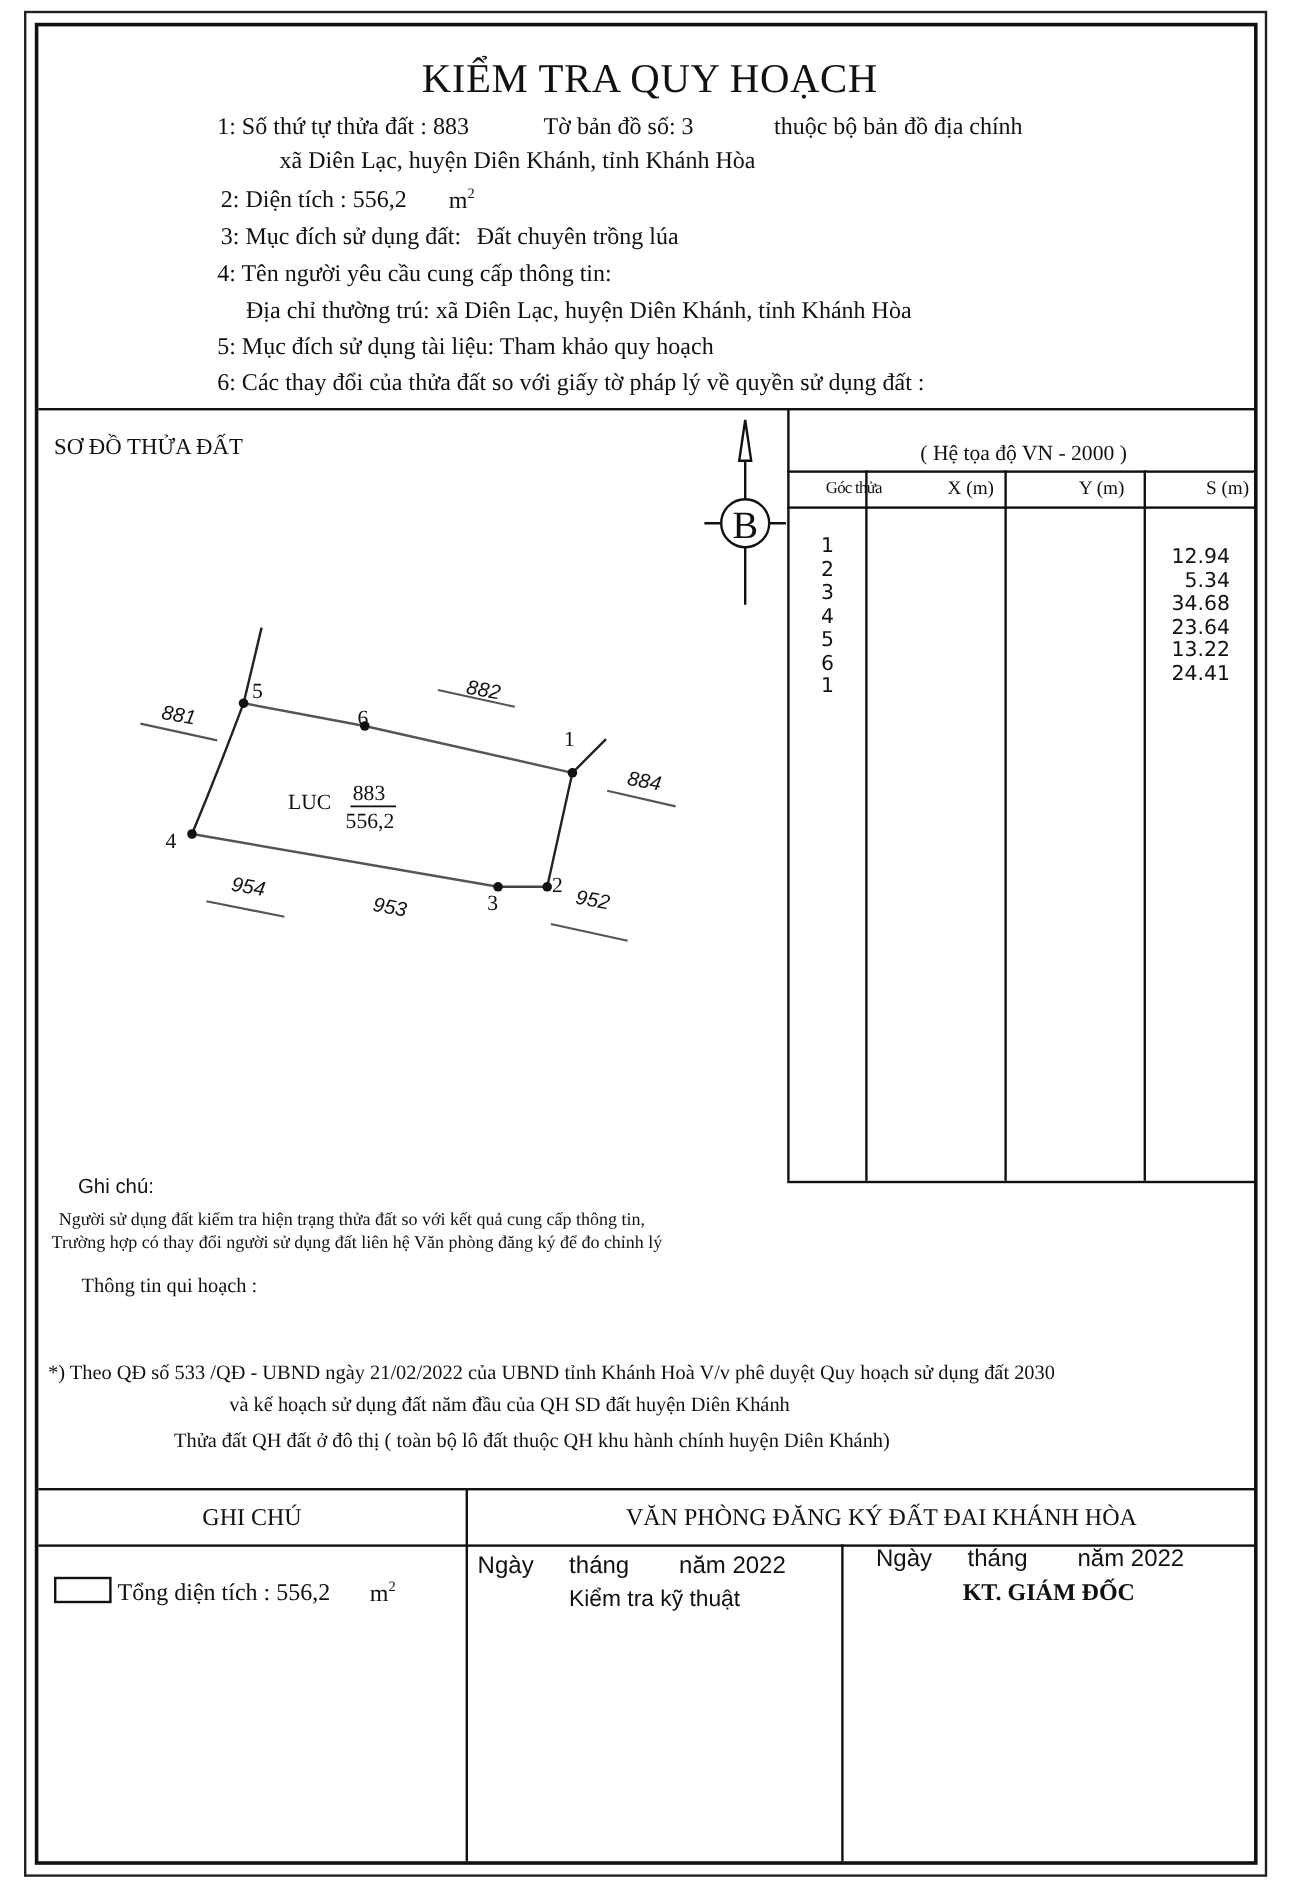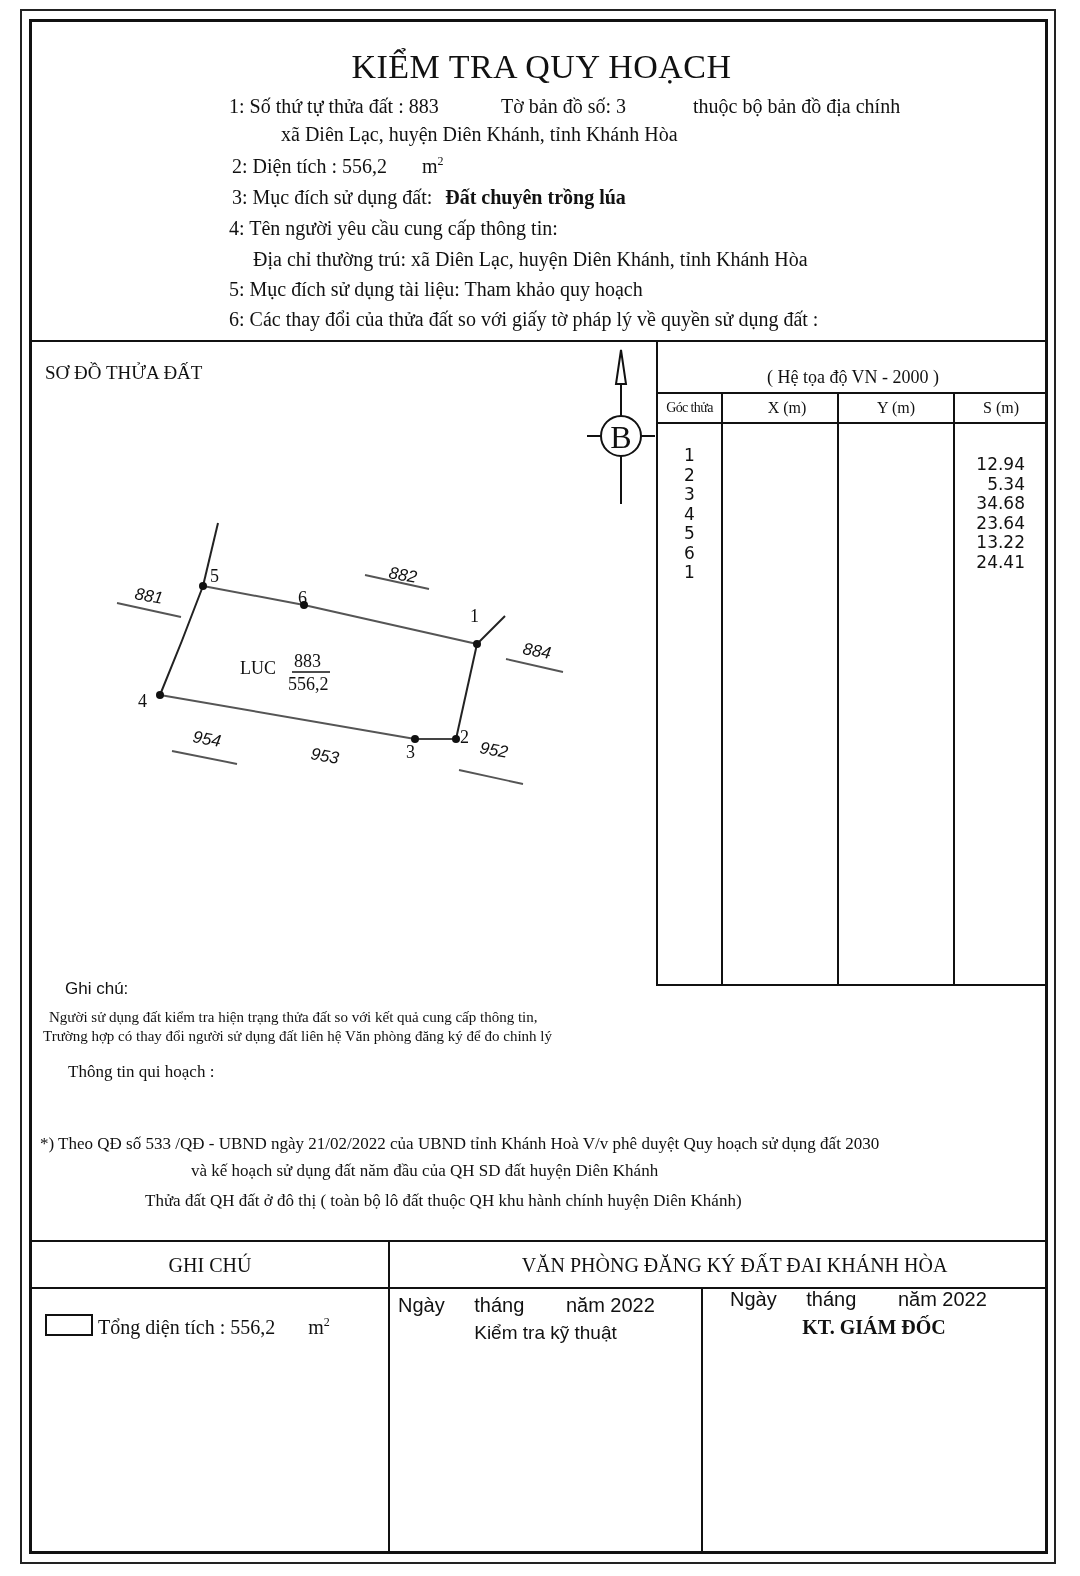--- a/index.html
+++ b/index.html
@@ -6,24 +6,24 @@
   body { width: 1080px; height: 1576px; position: relative; overflow: hidden;
          font-family: "Liberation Serif", "DejaVu Serif", serif; color: #111; }
   .outer { position: absolute; left: 20px; top: 9px; width: 1036px; height: 1555px;
            border: 2px solid #222; box-sizing: border-box; }
   .inner { position: absolute; left: 29px; top: 19px; width: 1019px; height: 1535px;
            border: 3px solid #111; box-sizing: border-box; }
   .abs { position: absolute; white-space: nowrap; }
   .hline { position: absolute; height: 0; border-top: 2px solid #111; }
   .vline { position: absolute; width: 0; border-left: 2px solid #111; }
   .title { left: 0; width: 1019px; top: 26px; text-align: center; font-size: 34px; letter-spacing: 0.5px; }
-  .info { font-size: 20px; margin-left: 48px; }
+  .info { font-size: 20px; }
   .sans { font-family: "Liberation Sans", "DejaVu Sans", sans-serif; }
   .tbl-title { font-size: 20px; text-align: center; }
-  .th { font-size: 16px; text-align: center; }
+  .th { font-size: 16px; text-align: center; padding-left: 22px; }
   .col-num { font-family: "DejaVu Sans", "Liberation Sans", sans-serif; font-size: 17px; line-height: 19.5px; }
   .note { font-size: 15px; }
   .foot { font-size: 20px; }
 </style>
 </head>
 <body>
 
 <div class="outer"></div>
 
 <div class="inner">
@@ -35,21 +35,21 @@
   </div>
   <div class="abs info" style="left:421px; top:73px;">Tờ bản đồ số: 3</div>
   <div class="abs info" style="left:613px; top:73px;">thuộc bộ bản đồ địa chính</div>
   <div class="abs info" style="left:201px; top:101px;">xã Diên Lạc, huyện Diên Khánh, tỉnh Khánh Hòa</div>
   <div class="abs info" style="left:152px; top:132px;">
     <span>2: Diện tích : 556,2</span>
     <span style="margin-left:30px;">m</span><sup style="font-size:12px;">2</sup>
   </div>
   <div class="abs info" style="left:152px; top:164px;">
     <span>3: Mục đích sử dụng đất:</span>
-    <span style="margin-left:8px;font-weight:bold;">Đất chuyên trồng lúa</span>
+    <span style="margin-left:8px;">Đất chuyên trồng lúa</span>
   </div>
   <div class="abs info" style="left:149px; top:195px;">4: Tên người yêu cầu cung cấp thông tin:</div>
   <div class="abs info" style="left:173px; top:226px;">Địa chỉ thường trú: xã Diên Lạc, huyện Diên Khánh, tỉnh Khánh Hòa</div>
   <div class="abs info" style="left:149px; top:256px;">5: Mục đích sử dụng tài liệu: Tham khảo quy hoạch</div>
   <div class="abs info" style="left:149px; top:286px;text-align:center;">6: Các thay đổi của thửa đất so với giấy tờ pháp lý về quyền sử dụng đất :</div>
 
   <div class="hline" style="left:0; top:318px; width:1013px;"></div>
 
   <div class="abs" style="left:13px; top:340px; font-size:19px;">SƠ ĐỒ THỬA ĐẤT</div>
 

